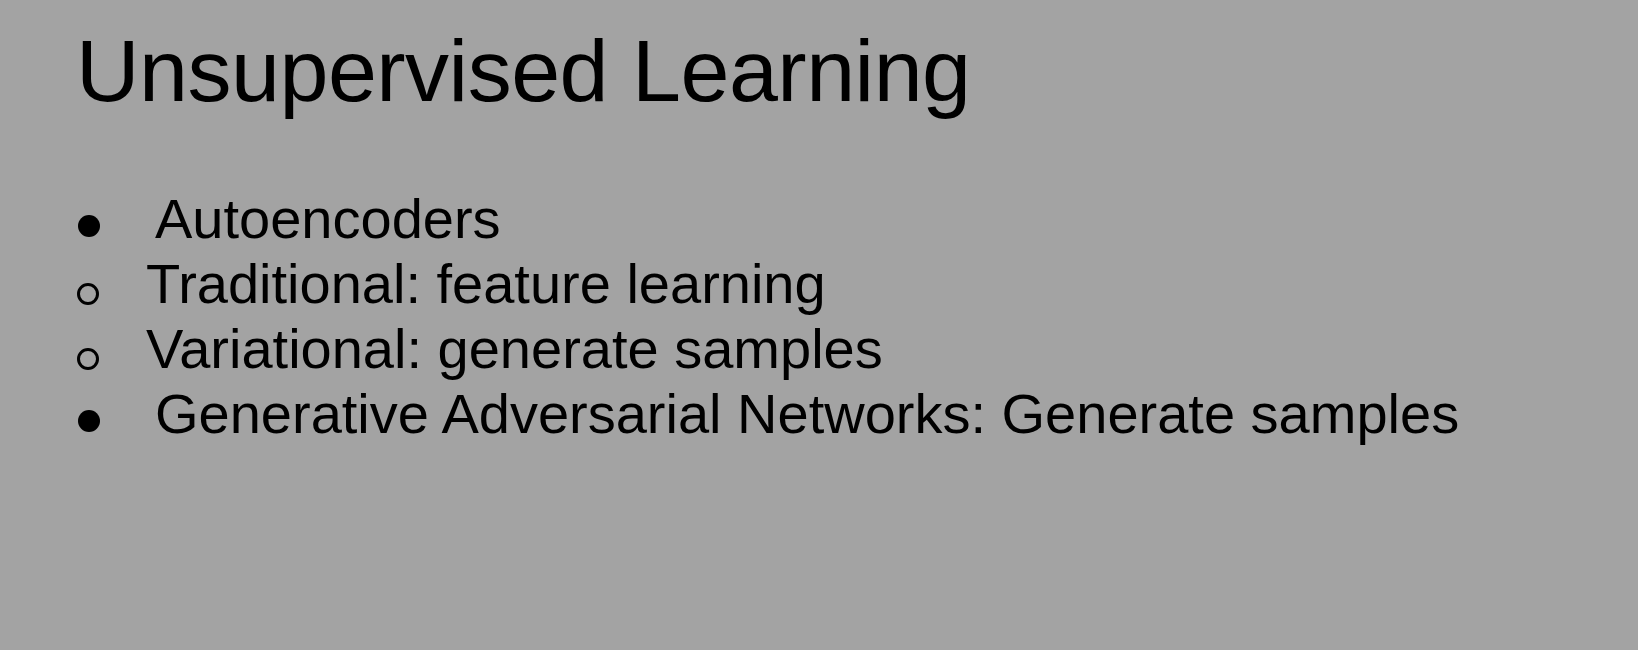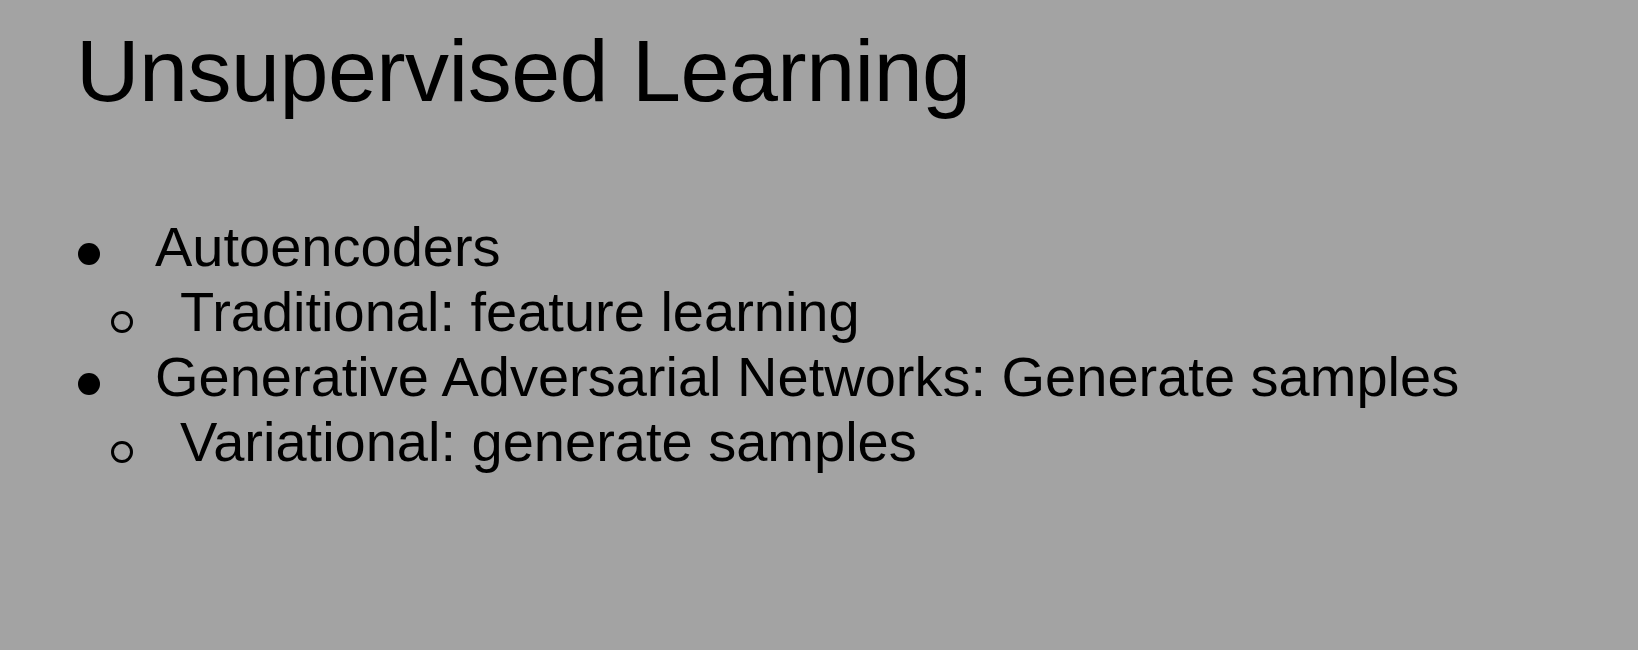--- a/index.html
+++ b/index.html
@@ -28,36 +28,35 @@
     color: #000000;
     white-space: nowrap;
     letter-spacing: -0.5px;
   }
 
   .bullet-list {
     position: absolute;
     left: 0;
     top: 188px;
     width: 1332px;
-    margin-top: 28px;
   }
 
   .bullet-row {
     position: relative;
     display: flex;
     align-items: flex-start;
     height: 65px;
   }
 
   .bullet-row.level-1 {
     padding-left: 78px;
   }
 
   .bullet-row.level-2 {
-    padding-left: 108px;
+    padding-left: 74px;
   }
 
   .marker {
     flex: 0 0 auto;
     width: 24px;
     height: 65px;
     position: relative;
   }
 
   .marker .disc {
@@ -114,29 +113,29 @@
       <span class="bullet-text">Autoencoders</span>
     </div>
 
     <div class="bullet-row level-2">
       <span class="marker">
         <span class="ring"></span>
       </span>
       <span class="bullet-text">Traditional: feature learning</span>
     </div>
 
+    <div class="bullet-row level-2">
+      <span class="marker">
+        <span class="ring"></span>
+      </span>
+      <span class="bullet-text">Variational: generate samples</span>
+    </div>
+
     <div class="bullet-row level-1">
       <span class="marker">
         <span class="disc"></span>
       </span>
       <span class="bullet-text">Generative Adversarial Networks: Generate samples</span>
     </div>
 
-    <div class="bullet-row level-2">
-      <span class="marker">
-        <span class="ring"></span>
-      </span>
-      <span class="bullet-text">Variational: generate samples</span>
-    </div>
-
   </div>
 
 </div>
 
 </body></html>

